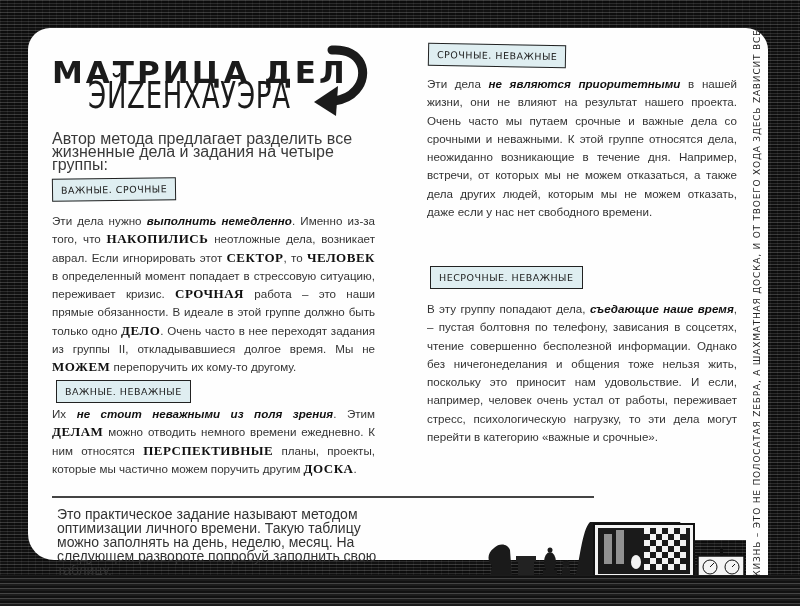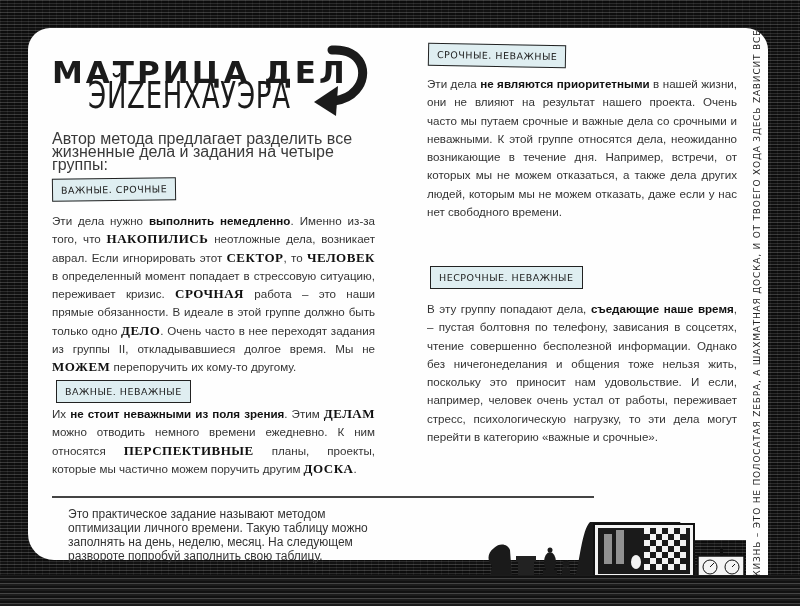--- a/index.html
+++ b/index.html
@@ -53,27 +53,27 @@
     .label-box {
       position: absolute; background: #dfeef1; border: 1.5px solid #222;
       font-family: "DejaVu Sans", sans-serif; font-size: 9.5px; letter-spacing: 0.5px;
       padding: 5px 8px; color: #222; white-space: nowrap;
     }
 
     .para {
       position: absolute; font-size: 11.6px; line-height: 18.3px; color: #333;
       text-align: justify;
     }
-    .para b { color: #111; font-weight: bold; }
+    .para b { color: #111; font-weight: bold; font-style: italic; }
     .para .caps { font-family: Liberation Serif, serif; font-weight: bold; font-size: 13px; color: #111; letter-spacing: 0.5px; }
 
     .divider { position: absolute; left: 52px; top: 496px; width: 542px; height: 1.5px; background: #444; }
     .footer-text {
-      position: absolute; left: 68px; top: 507px; width: 320px;
-      font-size: 12px; line-height: 14px; color: #333;
+      position: absolute; left: 57px; top: 507px; width: 320px;
+      font-size: 14px; line-height: 14px; color: #333;
     }
 
     .vertical-quote {
       position: absolute; left: 752px; top: 580px;
       transform: rotate(-90deg); transform-origin: left top;
       font-family: "DejaVu Sans", sans-serif; font-size: 9px; letter-spacing: 0.8px;
       color: #222; white-space: nowrap; width: 560px;
     }
     .quote-strip { position: absolute; left: 746px; top: 40px; width: 22px; height: 540px; background: #fefefe; border-radius: 0 14px 0 0; }
 

